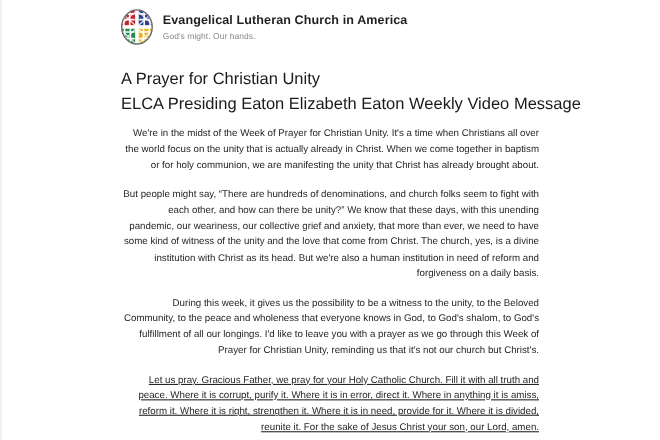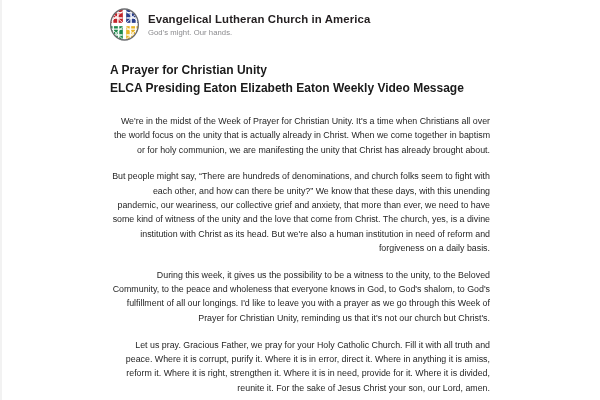--- a/index.html
+++ b/index.html
@@ -63,22 +63,22 @@
   }
 
   
   .title-block {
     position: absolute;
     left: 108px;
     top: 61px;
     width: 400px;
   }
   .title-line {
-    font-size: 12px;
-    font-weight: bold;
+    font-size: 15px;
+    font-weight: normal;
     line-height: 1.52;
     color: #1a1a1a;
     white-space: nowrap;
   }
 
   
   .body-copy {
     position: absolute;
     left: 108px;
     top: 114px;
@@ -86,20 +86,21 @@
   }
   .para {
     font-size: 8.85px;
     line-height: 1.62;
     color: #262626;
     margin: 0 0 12.5px 0;
     text-align: right;
   }
   .para:last-child {
     margin-bottom: 12px;
+    text-decoration: underline;
   }
 </style>
 </head>
 <body>
 
 <div class="page">
 
   <div class="masthead">
 
     <svg class="logo-mark" viewBox="0 0 100 100">

